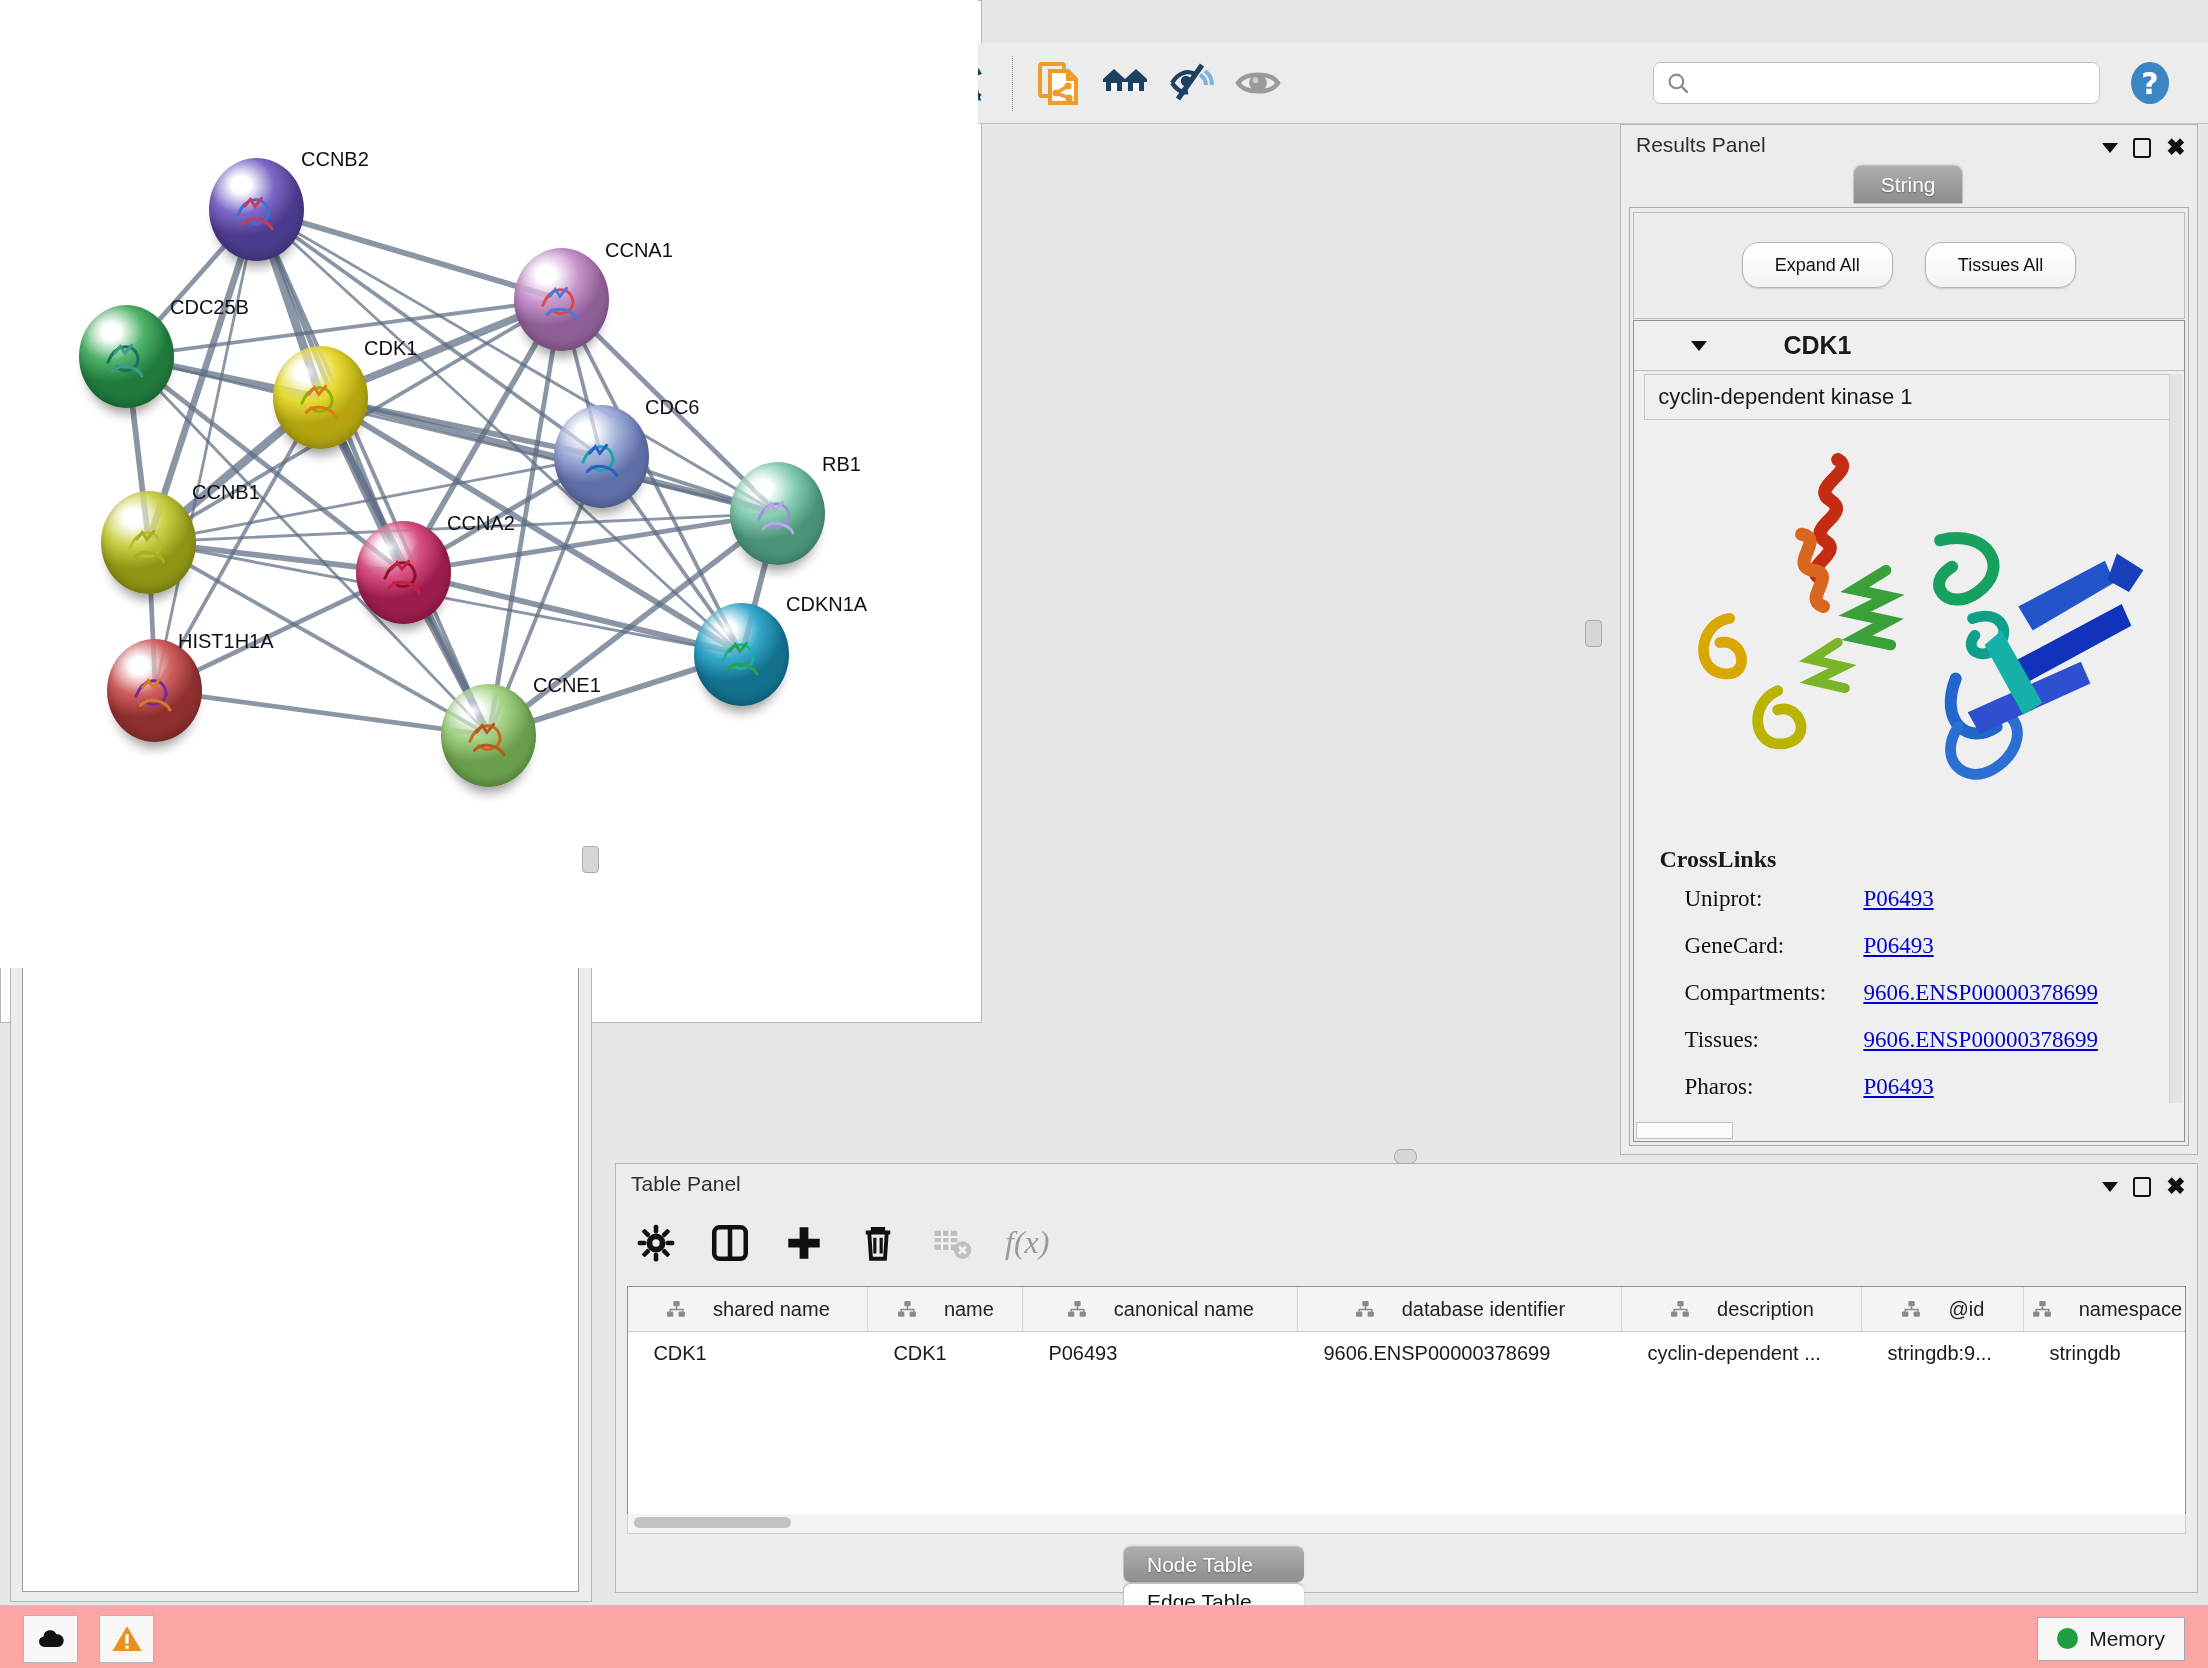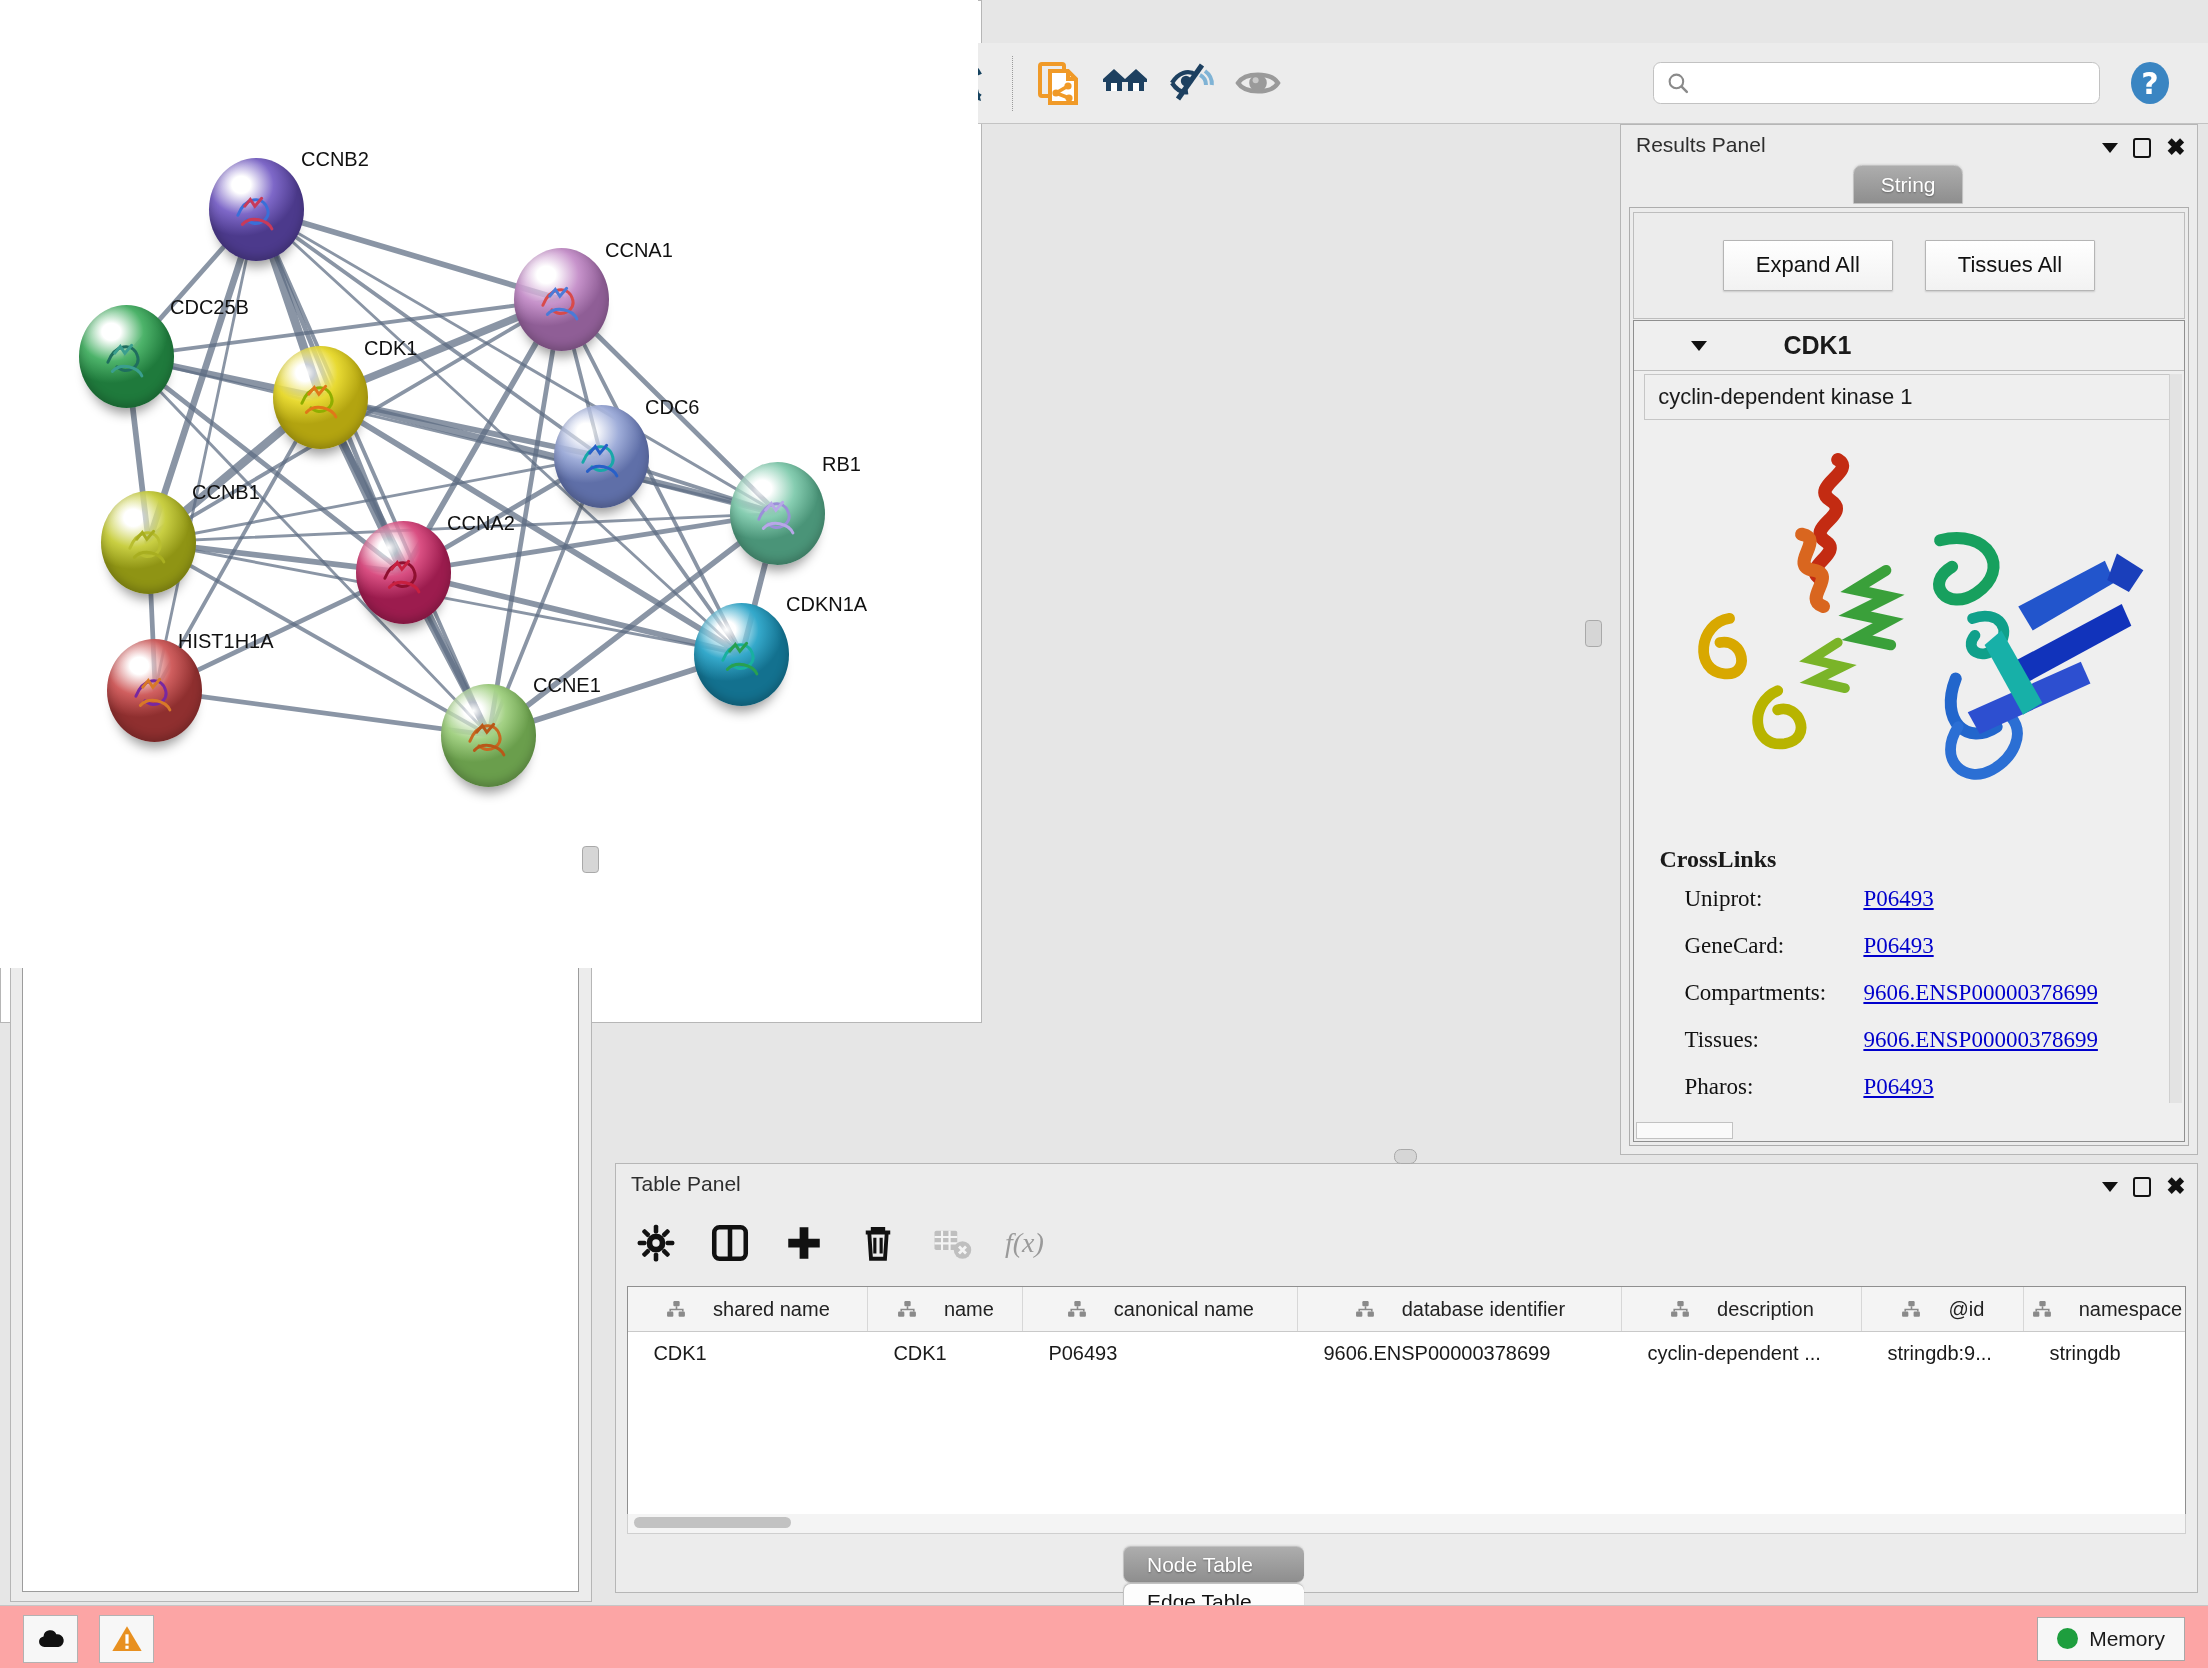--- a/index.html
+++ b/index.html
@@ -60,42 +60,42 @@
   .nb-sep{width:0;height:38px;border-left:1px solid #d2d2d2;margin:0 11.4px;}
   .nb-title{color:#222;margin-left:9.5px;flex:1;}
   .counter{color:#8a8a8a;font-size:21px;margin:0 7.6px 0 5.7px;}
   .tile{width:36px;height:36px;border-radius:7.6px;display:flex;align-items:center;justify-content:center;}
   
   #results-panel{left:1620px;top:124px;width:578px;height:1031px;}
   #rp-tab{position:absolute;left:0;right:0;top:40px;display:flex;justify-content:center;}
   .rp-outer{position:absolute;left:7.6px;right:7.6px;top:82px;bottom:7.6px;border:1px solid #adadad;background:#ececec;}
   .rp-btnbox{position:absolute;left:3.8px;right:3.8px;top:3.8px;height:105px;border:1px solid #bdbdbd;
              display:flex;align-items:center;justify-content:center;gap:32px;background:#ececec;}
-  .btn{background:linear-gradient(#ffffff,#f2f2f2);border:1px solid #b5b5b5;border-radius:1px;
-       font-size:22px;padding:11.4px 32px;color:#111;box-shadow:0 1px 1.9px rgba(0,0,0,.15);}
+  .btn{background:linear-gradient(#ffffff,#f2f2f2);border:1px solid #b5b5b5;border-radius:17px;
+       font-size:18px;padding:11.4px 32px;color:#111;box-shadow:0 1px 1.9px rgba(0,0,0,.15);}
   .rp-entry{position:absolute;left:3.8px;right:3.8px;top:112px;bottom:3.8px;border:1.9px solid #8f8f8f;background:#efefef;}
   .rp-entry-head{position:absolute;left:0;right:0;top:0;height:49px;border-bottom:1px solid #bdbdbd;
                  display:flex;align-items:center;}
   .rp-entry-head .tri-down{margin-left:57px;}
   .rp-entry-name{font-size:25px;font-weight:bold;margin-left:76px;}
   .rp-desc{position:absolute;left:9.5px;right:5.7px;top:53px;height:44px;border:1px solid #c6c6c6;
            display:flex;align-items:center;padding-left:13.3px;font-size:22px;background:#efefef;}
   .rp-img{position:absolute;left:19px;top:105px;width:514px;height:409px;}
   .crosslinks{position:absolute;left:25px;top:525px;right:28.5px;font-family:"Liberation Serif",serif;font-size:23px;}
   .cl-head{font-weight:bold;font-size:24px;margin-bottom:13.3px;}
   .cl-row{display:flex;margin:0 0 21px 25px;}
   .cl-label{width:179px;color:#111;}
   .cl-link{color:#0000cc;text-decoration:underline;}
   .rp-scroll-v{position:absolute;right:1.9px;top:53px;bottom:38px;width:11.4px;background:#e3e3e3;border-left:1px solid #cfcfcf;}
   .rp-scroll-h{position:absolute;left:1.9px;bottom:1.9px;height:15px;width:95px;background:#fafafa;border:1px solid #c2c2c2;}
   
   #table-panel{left:615px;top:1163px;width:1583px;height:430px;}
   .tp-toolbar{position:absolute;left:19px;top:48px;height:61px;display:flex;align-items:center;gap:32px;}
   .tp-toolbar svg{width:42px;height:42px;}
-  .fx{font-family:"Liberation Serif",serif;font-style:italic;font-size:28px;color:#9a9a9a;}
+  .fx{font-family:"Liberation Serif",serif;font-style:italic;font-size:32px;color:#9a9a9a;}
   .tp-table{position:absolute;left:11.4px;right:11.4px;top:122px;height:228px;background:#fff;border:1px solid #8f8f8f;overflow:hidden;}
   .tp-head{display:flex;height:44px;background:#f4f4f4;border-bottom:1.9px solid #c9c9c9;}
   .th{display:flex;align-items:center;justify-content:center;gap:26px;font-size:20px;color:#222;
       border-right:1px solid #d7d7d7;box-sizing:border-box;overflow:hidden;white-space:nowrap;flex:0 0 auto;}
   .tp-row{display:flex;height:42px;align-items:center;}
   .td{font-size:20px;padding-left:25px;box-sizing:border-box;overflow:hidden;white-space:nowrap;flex:0 0 auto;}
   .tp-hscroll{position:absolute;left:11.4px;right:11.4px;top:350px;height:19px;background:#f4f4f4;border:1px solid #cfcfcf;border-top:none;}
   .tp-hthumb{position:absolute;left:5.7px;top:2.9px;width:157px;height:11.4px;background:#c2c2c2;border-radius:5.7px;}
   #tp-tabs{position:absolute;left:507px;top:382px;display:flex;}
   #tp-tabs .tab{border-radius:7.6px;margin-right:0;border-right-width:0;padding:5.7px 23px;}

